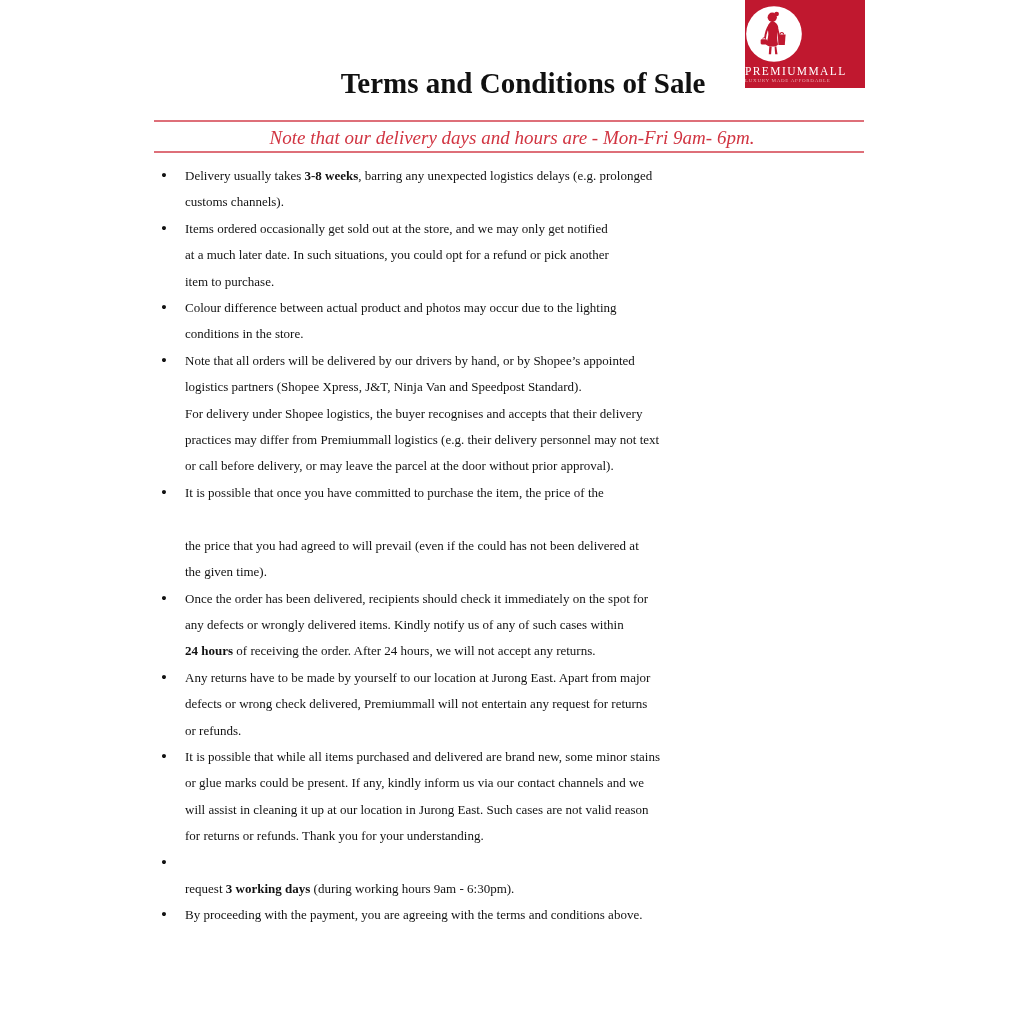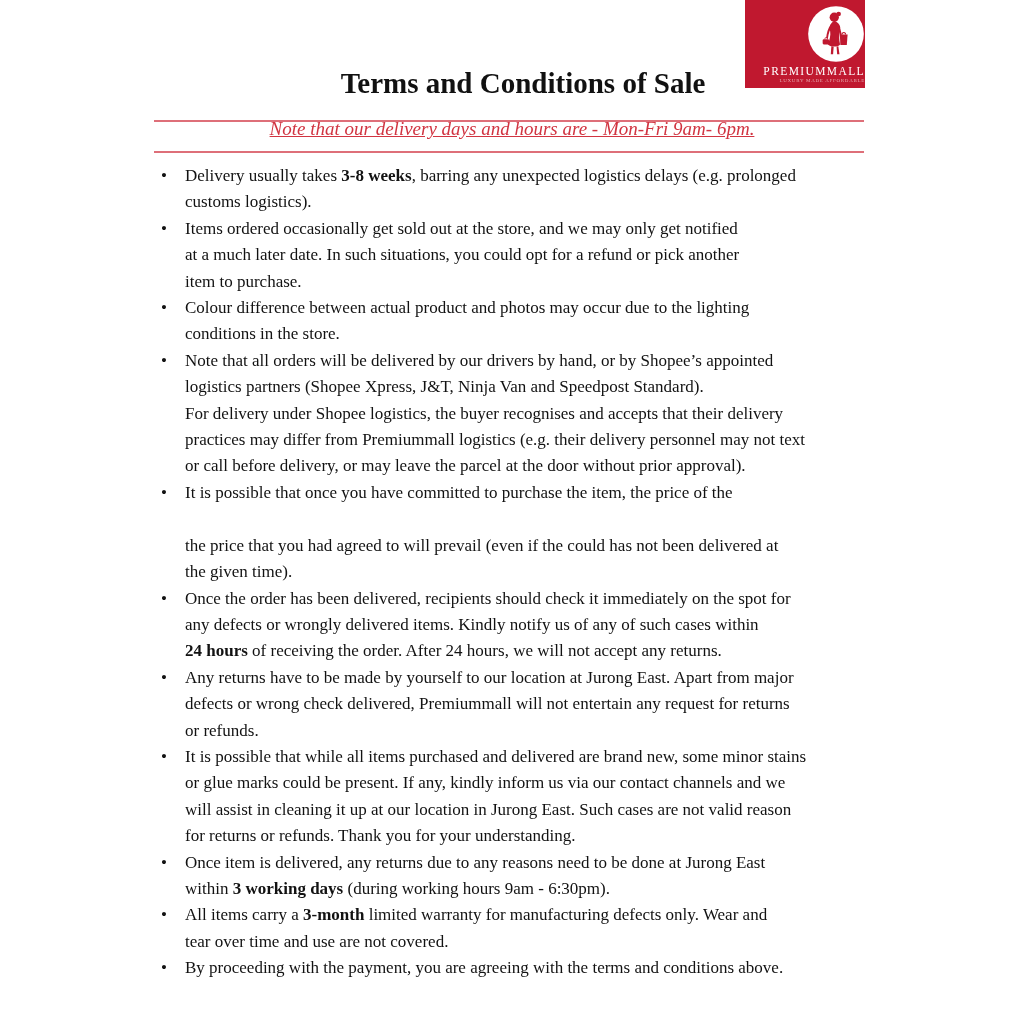--- a/index.html
+++ b/index.html
@@ -17,21 +17,21 @@
   }
 
   
   .logo {
     position: absolute;
     left: 745px; top: 0;
     width: 120px; height: 88px;
     background: #C0182F;
     display: flex;
     flex-direction: column;
-    align-items: flex-end;
+    align-items: flex-start;
     justify-content: flex-start;
   }
   .logo-circle-wrap {
     margin-top: 5px;
     width: 58px; height: 58px;
     line-height: 0;
   }
   .logo-wordmark {
     color: #ffffff;
     font-size: 11.5px;
@@ -64,39 +64,38 @@
     position: absolute;
     left: 154px;
     width: 710px;
     height: 2px;
     background: #DE6F79;
   }
   .rule-top { top: 120px; }
   .rule-bottom { top: 151px; }
   .delivery-note {
     position: absolute;
-    left: 0; top: 117px;
+    left: 0; top: 126px;
     width: 1024px;
     text-align: center;
     font-style: italic;
     font-size: 19px;
     line-height: 24px;
     color: #D13441;
-    text-decoration: underline;
   }
 
   
   .terms-list {
     position: absolute;
     left: 153px; top: 163px;
     width: 860px;
     margin: 0; padding: 0;
     list-style: none;
     color: #121212;
-    font-size: 17px;
+    font-size: 13px;
     line-height: 26.4px;
   }
   .terms-list li {
     position: relative;
     margin: 0;
     padding-left: 32px;
     white-space: nowrap;
   }
   .terms-list li::before {
     content: "\2022";
@@ -136,26 +135,25 @@
     <div class="logo-tagline">LUXURY MADE AFFORDABLE</div>
   </div>
 
   <div class="page-title">Terms and Conditions of Sale</div>
 
   <div class="rule rule-top"></div>
   <div class="delivery-note">Note that our delivery days and hours are - Mon-Fri 9am- 6pm.</div>
   <div class="rule rule-bottom"></div>
 
   <ul class="terms-list">
-      <li><span>Delivery usually takes </span><b>3-8 weeks</b><span>, barring any unexpected logistics delays (e.g. prolonged</span><br><span>customs logistics).</span></li>
+      <li><span>Delivery usually takes </span><b>3-8 weeks</b><span>, barring any unexpected logistics delays (e.g. prolonged</span><br><span>customs channels).</span></li>
       <li><span>Items ordered occasionally get sold out at the store, and we may only get notified</span><br><span>at a much later date. In such situations, you could opt for a refund or pick another</span><br><span>item to purchase.</span></li>
       <li><span>Colour difference between actual product and photos may occur due to the lighting</span><br><span>conditions in the store.</span></li>
       <li><span>Note that all orders will be delivered by our drivers by hand, or by Shopee’s appointed</span><br><span>logistics partners (Shopee Xpress, J&amp;T, Ninja Van and Speedpost Standard).</span><br><span>For delivery under Shopee logistics, the buyer recognises and accepts that their delivery</span><br><span>practices may differ from Premiummall logistics (e.g. their delivery personnel may not text</span><br><span>or call before delivery, or may leave the parcel at the door without prior approval).</span></li>
       <li><span>It is possible that once you have committed to purchase the item, the price of the</span><br><br><span>the price that you had agreed to will prevail (even if the could has not been delivered at</span><br><span>the given time).</span></li>
       <li><span>Once the order has been delivered, recipients should check it immediately on the spot for</span><br><span>any defects or wrongly delivered items. Kindly notify us of any of such cases within</span><br><b>24 hours</b><span> of receiving the order. After 24 hours, we will not accept any returns.</span></li>
       <li><span>Any returns have to be made by yourself to our location at Jurong East. Apart from major</span><br><span>defects or wrong check delivered, Premiummall will not entertain any request for returns</span><br><span>or refunds.</span></li>
       <li><span>It is possible that while all items purchased and delivered are brand new, some minor stains</span><br><span>or glue marks could be present. If any, kindly inform us via our contact channels and we</span><br><span>will assist in cleaning it up at our location in Jurong East. Such cases are not valid reason</span><br><span>for returns or refunds. Thank you for your understanding.</span></li>
-      <li><span>Once item is delivered, any returns due to any reasons need to be done at Jurong East</span><br><span>within </span><b>3 working days</b><span> (during working hours 9am - 6:30pm).</span></li>
-      <li><span>All items carry a </span><b>3-month</b><span> limited warranty for manufacturing defects only. Wear and</span><br><span>tear over time and use are not covered.</span></li>
+      <li><br><span>request </span><b>3 working days</b><span> (during working hours 9am - 6:30pm).</span></li>
       <li><span>By proceeding with the payment, you are agreeing with the terms and conditions above.</span></li>
     </ul>
 
 </div>
 
 </body></html>

